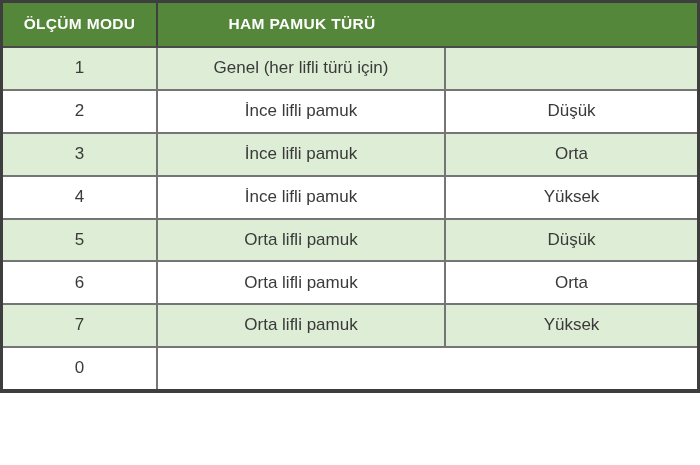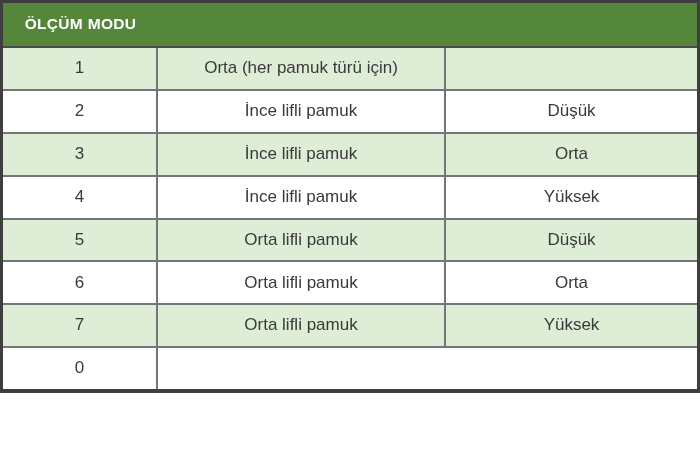--- a/index.html
+++ b/index.html
@@ -69,26 +69,27 @@
       flex: 1 1 auto;
     }
   </style>
 </head>
 <body>
 
 <div class="table-wrap">
 
   <div class="t-row t-head">
     <div class="cell col-mode">ÖLÇÜM MODU</div>
+    <div class="cell col-type">HAM PAMUK TÜRÜ</div>
   </div>
 
   <div class="rows-area">
     <div class="t-row t-body-row">
       <div class="cell col-mode">1</div>
-      <div class="cell col-type">Orta (her pamuk türü için)</div>
+      <div class="cell col-type">Genel (her lifli türü için)</div>
       <div class="cell col-level"></div>
     </div>
     <div class="t-row t-body-row">
       <div class="cell col-mode">2</div>
       <div class="cell col-type">İnce lifli pamuk</div>
       <div class="cell col-level">Düşük</div>
     </div>
     <div class="t-row t-body-row">
       <div class="cell col-mode">3</div>
       <div class="cell col-type">İnce lifli pamuk</div>

